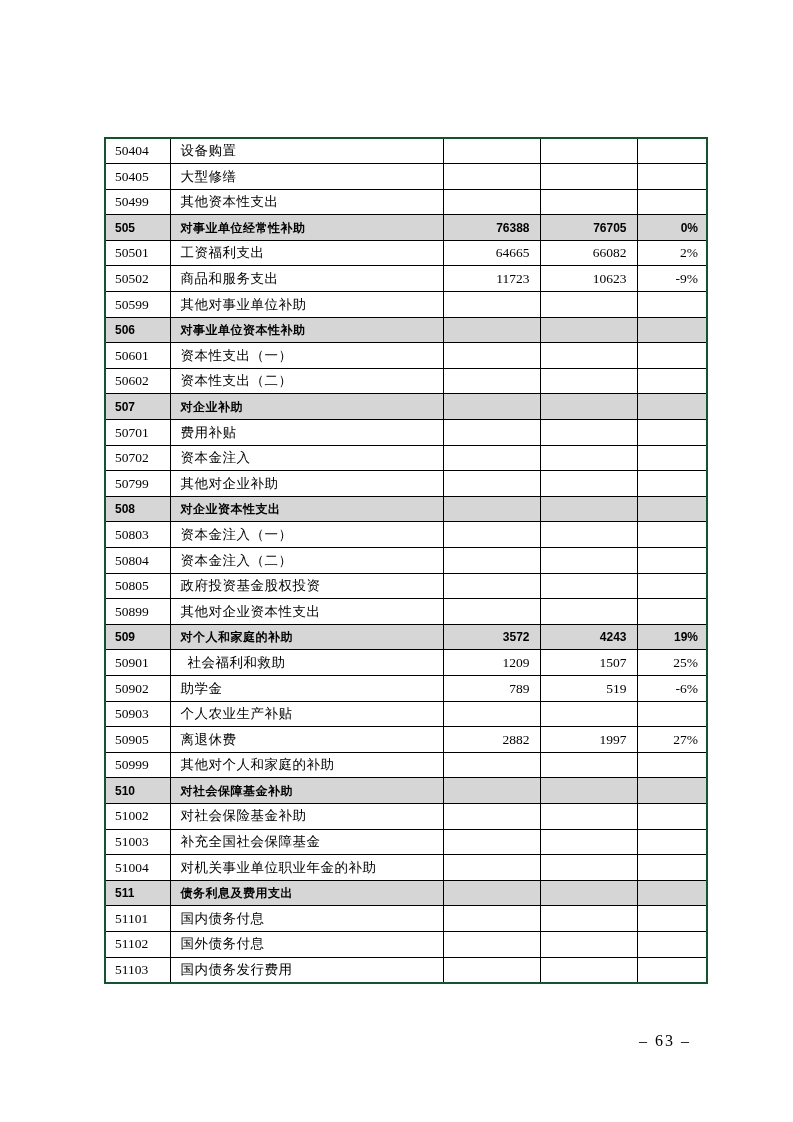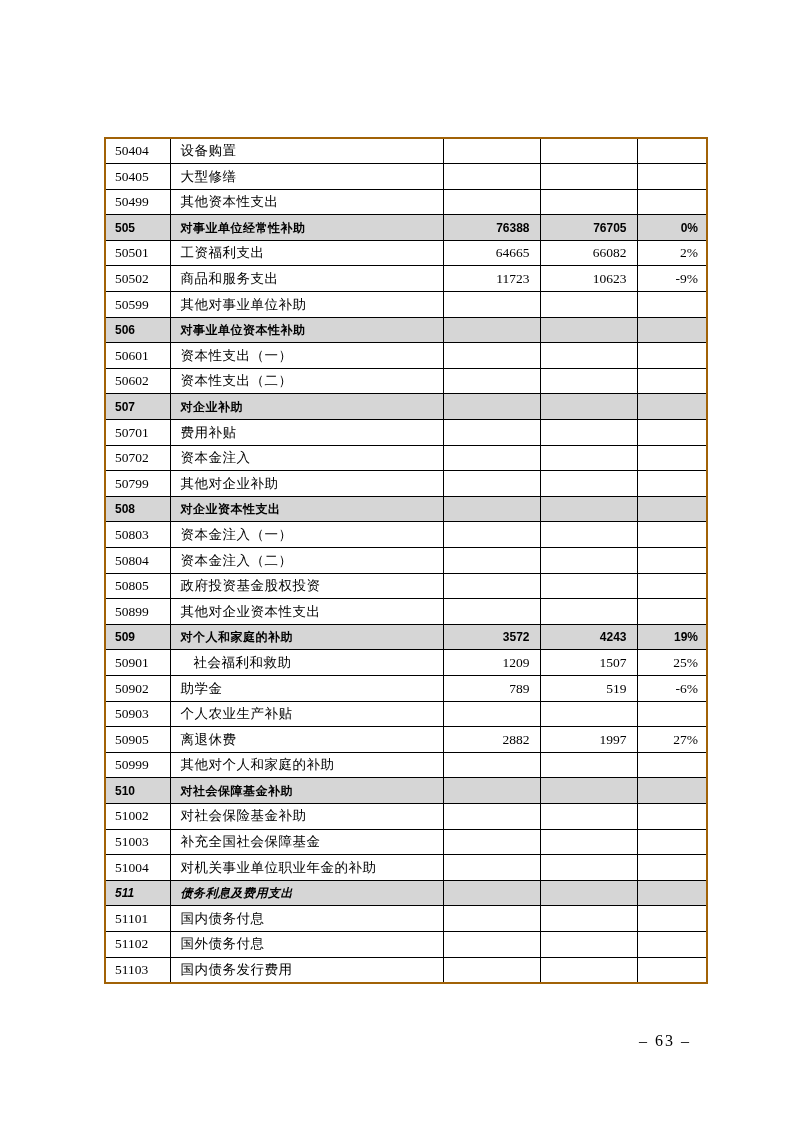--- a/index.html
+++ b/index.html
@@ -14,39 +14,39 @@
     font-family: "Liberation Serif", "DejaVu Serif", serif;
     color: #000000;
   }
   .budget-table {
     position: absolute;
     left: 104px;
     top: 137px;
     border-collapse: collapse;
     table-layout: fixed;
     width: 602px;
-    border: 2px solid #a16207;
+    border: 2px solid #14532d;
   }
   .budget-table td {
     border: 1px solid #000000;
     height: 25.6px;
     font-size: 13.5px;
     line-height: 1;
     vertical-align: middle;
     overflow: hidden;
     white-space: nowrap;
   }
   .col-code  { width: 65px; }
   .col-label { width: 273px; }
   .col-num1  { width: 97px; }
   .col-num2  { width: 97px; }
   .col-pct   { width: 70px; }
   td.cell-code  { padding-left: 9px; text-align: left; }
   td.cell-label { padding-left: 10px; text-align: left; letter-spacing: 0.5px; }
-  td.cell-label.indent { padding-left: 23px; }
+  td.cell-label.indent { padding-left: 17px; }
   td.cell-num   { padding-right: 10px; text-align: right; }
   td.cell-pct   { padding-right: 8px;  text-align: right; }
   tr.section td {
     font-family: "Liberation Sans", "DejaVu Sans", sans-serif;
     font-weight: bold;
     font-size: 12px;
   }
   .page-number {
     position: absolute;
     left: 615px;
@@ -267,21 +267,21 @@
           <td class="cell-num"></td>
           <td class="cell-pct"></td>
         </tr>
         <tr>
           <td class="cell-code">51004</td>
           <td class="cell-label">对机关事业单位职业年金的补助</td>
           <td class="cell-num"></td>
           <td class="cell-num"></td>
           <td class="cell-pct"></td>
         </tr>
-        <tr class="section" style="background: rgb(214, 214, 214); font-style: italic;">
+        <tr class="section" style="background: rgb(214, 214, 214);">
           <td class="cell-code">511</td>
           <td class="cell-label">债务利息及费用支出</td>
           <td class="cell-num"></td>
           <td class="cell-num"></td>
           <td class="cell-pct"></td>
         </tr>
         <tr>
           <td class="cell-code">51101</td>
           <td class="cell-label">国内债务付息</td>
           <td class="cell-num"></td>

